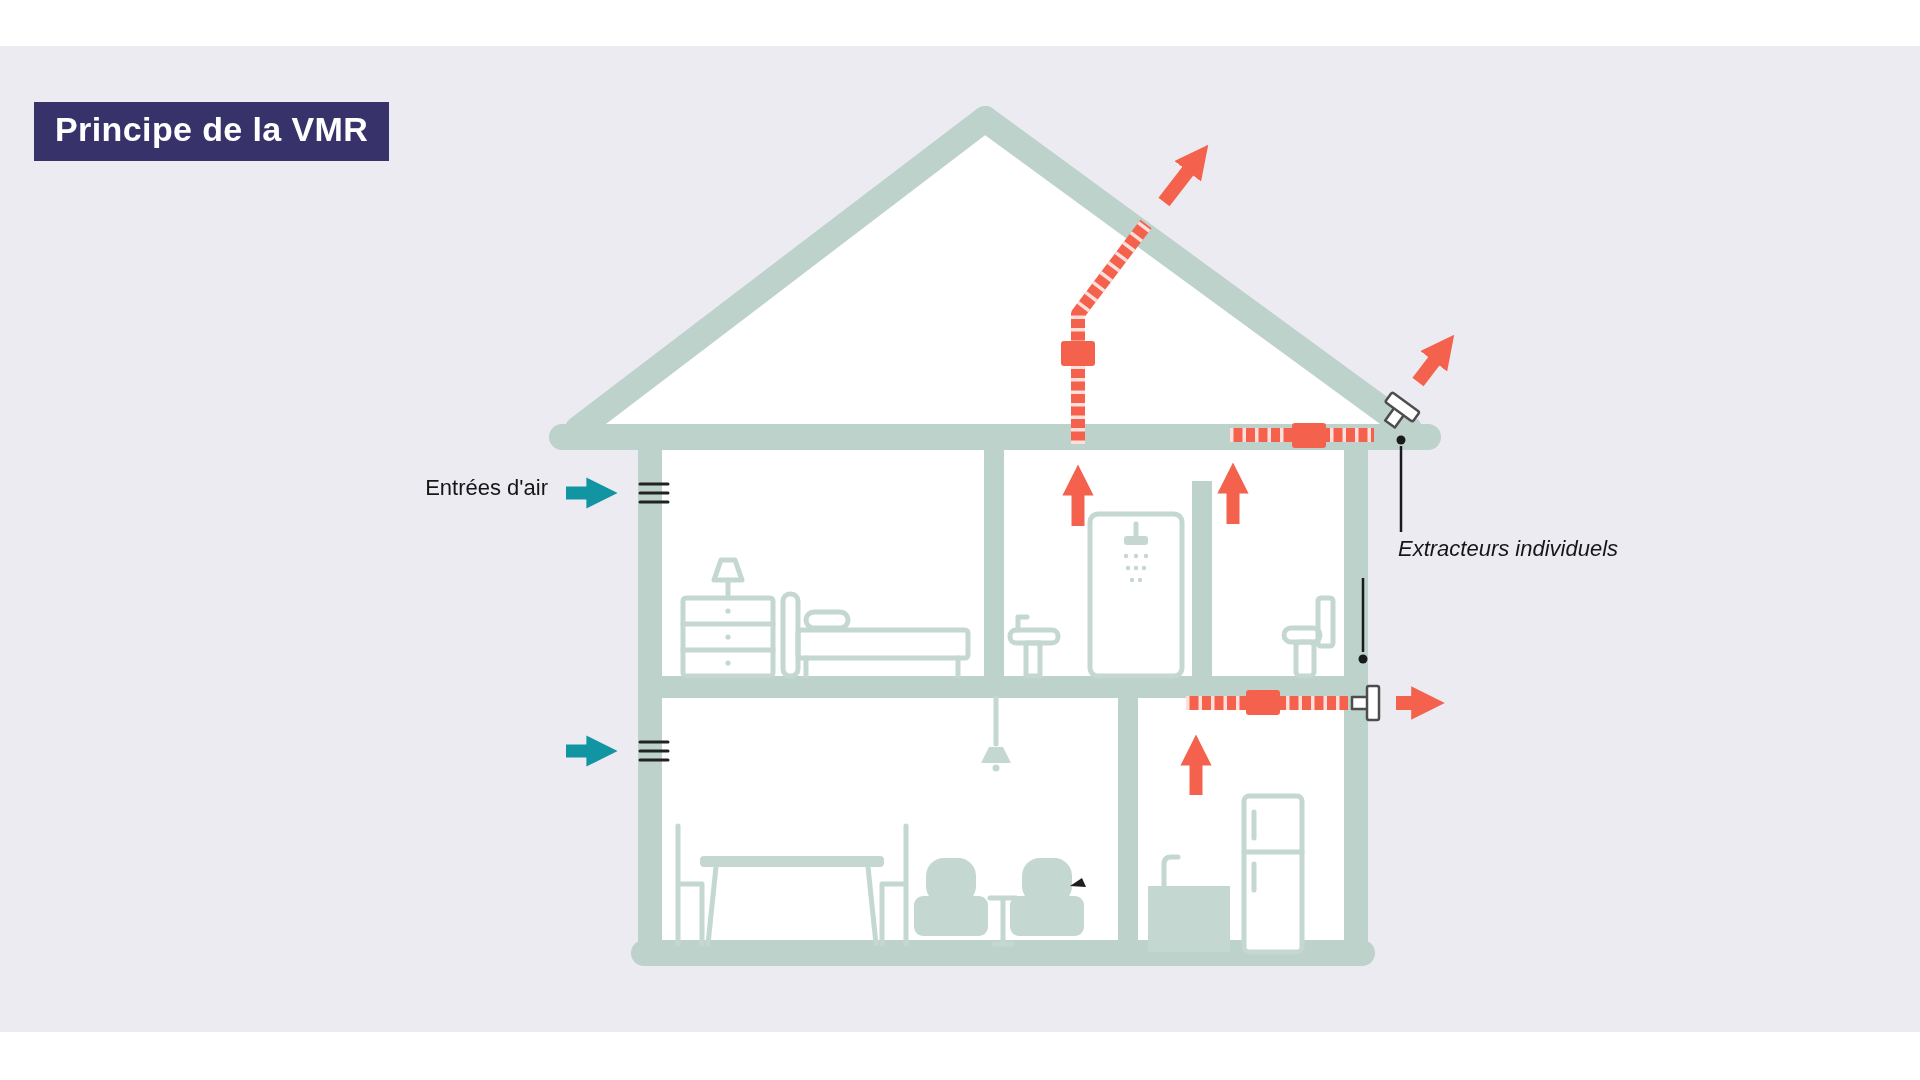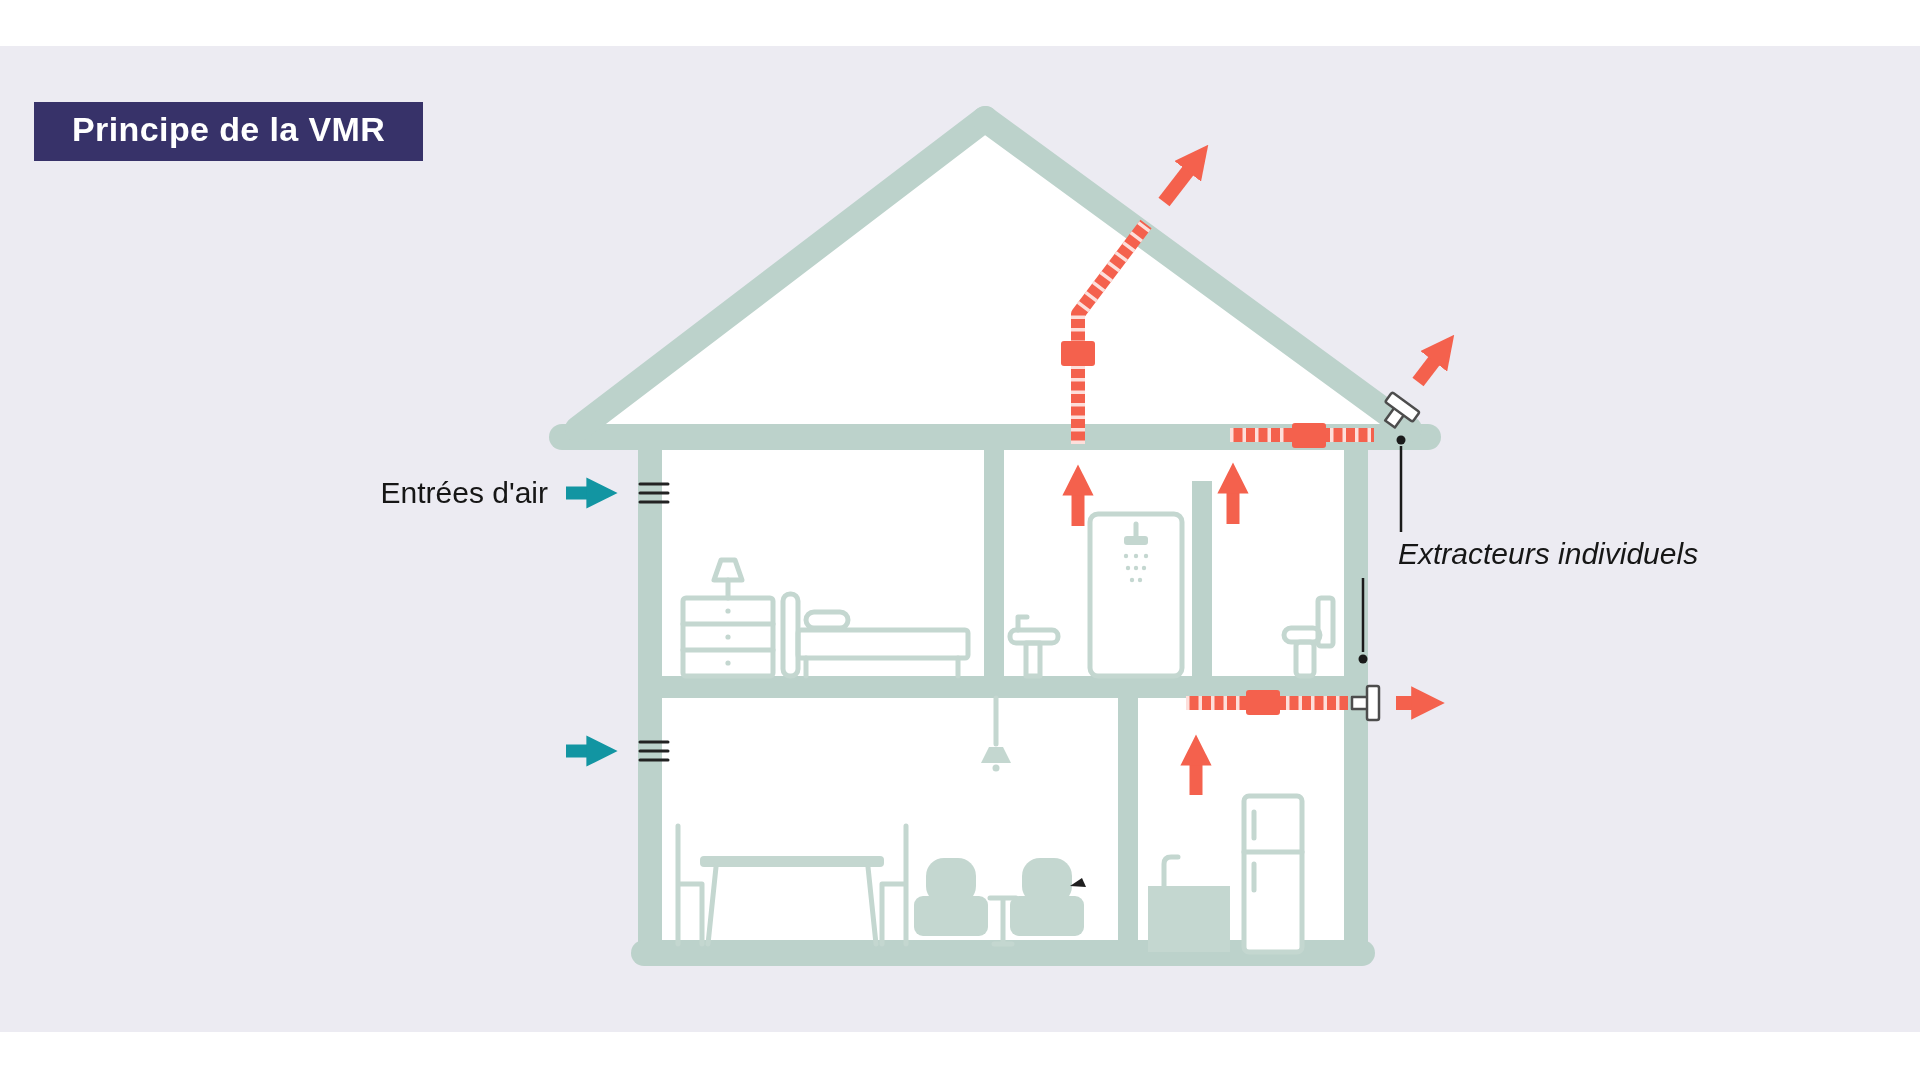--- a/index.html
+++ b/index.html
@@ -24,23 +24,23 @@
   .canvas{
     position:absolute;left:0;top:46px;width:1920px;height:986px;
     background:var(--canvas-background);
   }
   svg.scene{position:absolute;left:0;top:0;width:1920px;height:1080px;}
 
   .badge{
     position:absolute;left:34px;top:102px;
     background:var(--badge-background);color:var(--badge-text);
     font-size:34px;font-weight:bold;letter-spacing:.4px;
-    padding:8px 38px 12px;
-  }
-  .lbl{position:absolute;color:var(--label-text);font-size:30px;line-height:1.1;}
+    padding:8px 21px 12px;
+  }
+  .lbl{position:absolute;color:var(--label-text);font-size:22px;line-height:1.1;}
   #label-entrees{left:318px;top:476px;width:230px;text-align:right;}
   #label-extracteurs{left:1398px;top:537px;font-style:italic;}
 
   .structure{stroke:var(--house-structure);fill:none;}
   .rcap{stroke-linecap:round;}
   .bcap{stroke-linecap:butt;}
   .furn{stroke:var(--furniture);fill:none;stroke-width:5;stroke-linecap:round;stroke-linejoin:round;}
   .furn-fill{fill:var(--furniture);stroke:none;}
   .white-fill{fill:#FFFFFF;}
   .inlet{stroke:var(--inlet-arrow-teal);stroke-width:13;fill:none;stroke-linecap:butt;}

